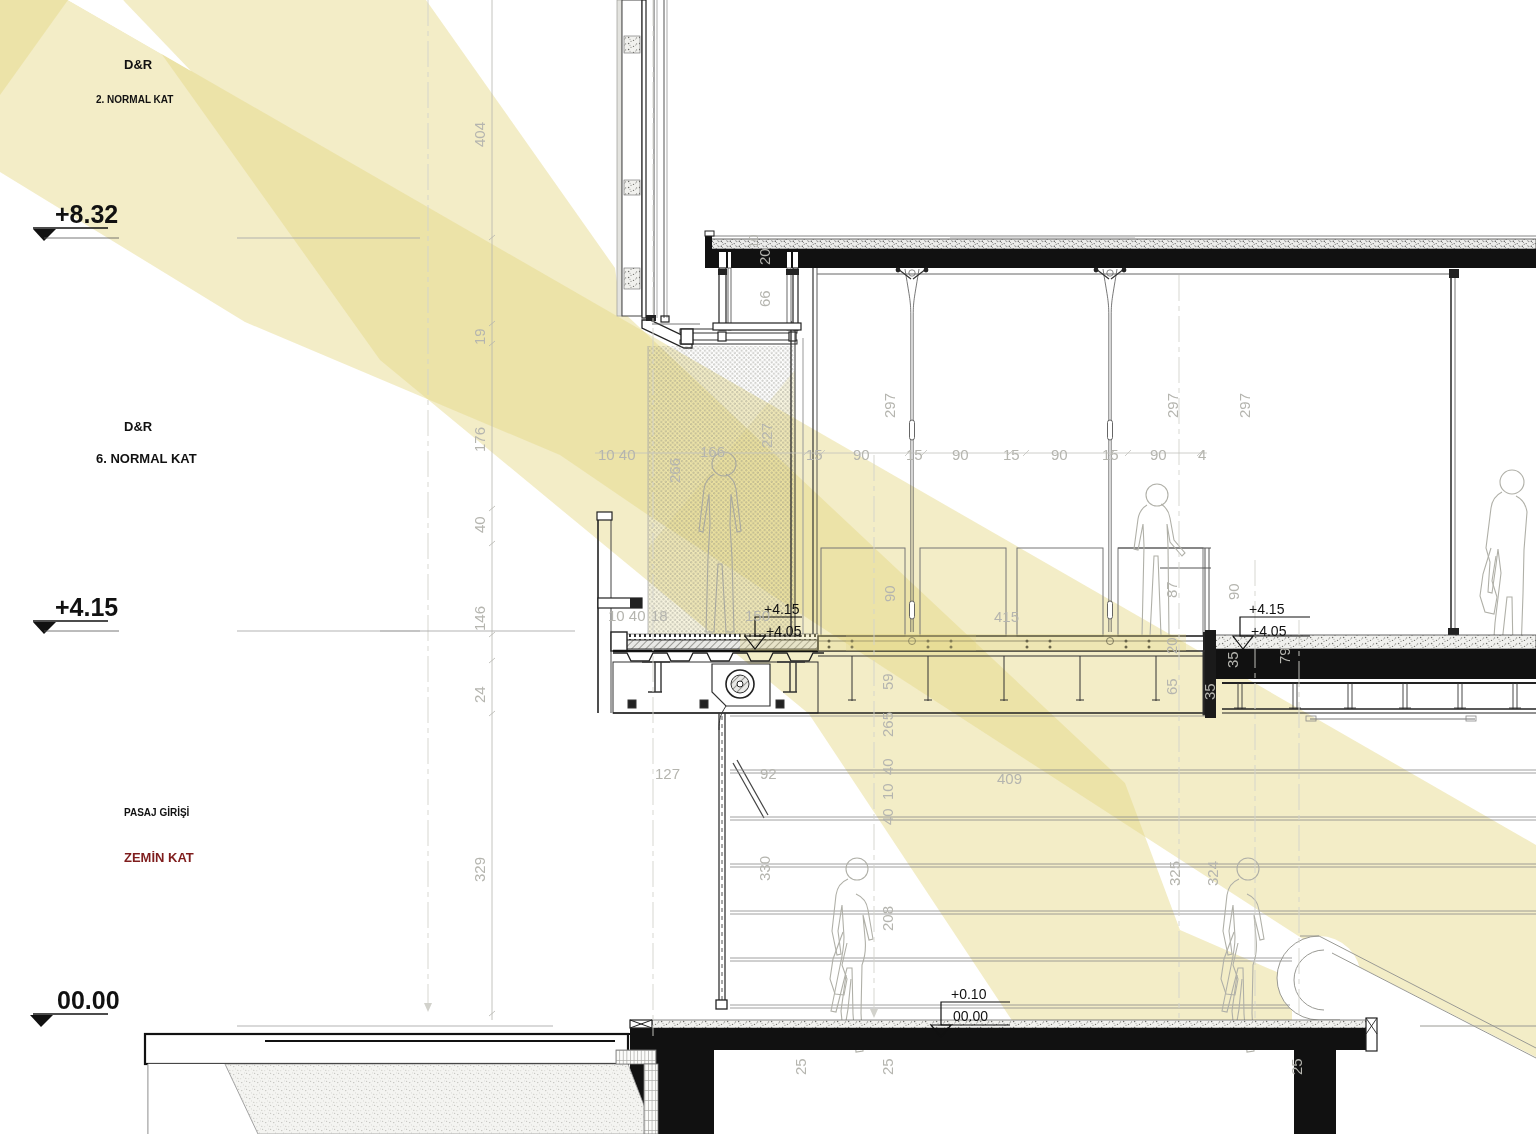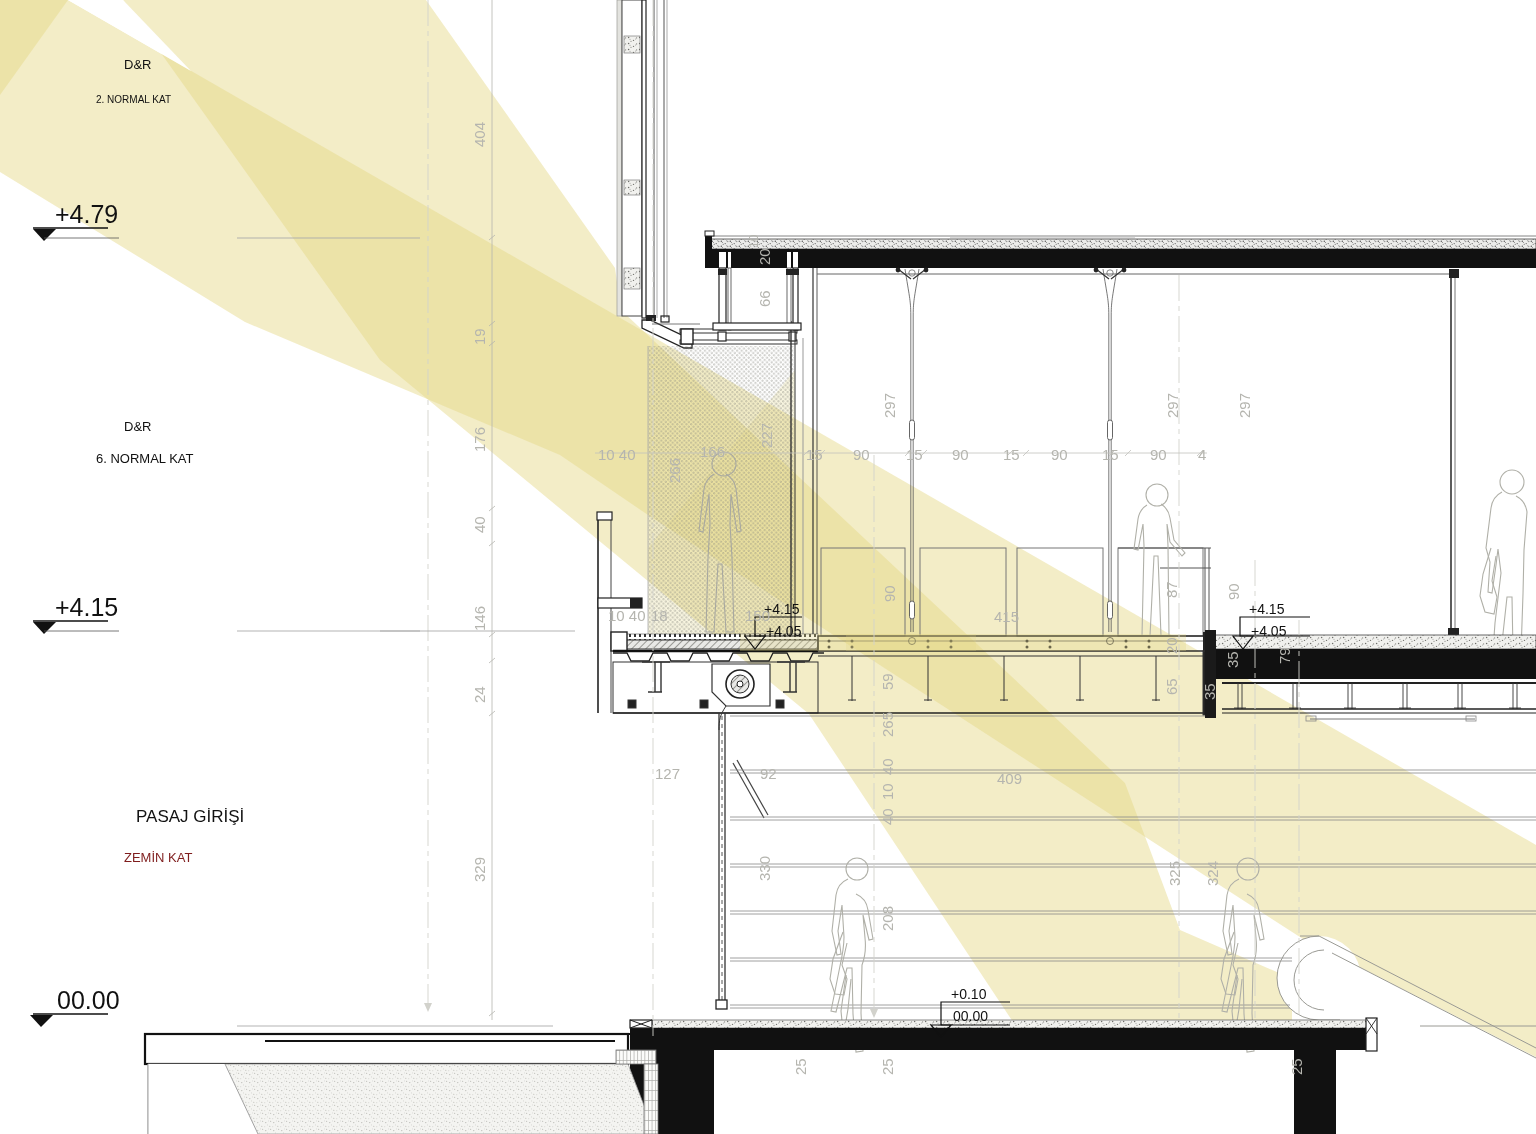--- a/index.html
+++ b/index.html
@@ -393,30 +393,30 @@
 <line x1="595" y1="453" x2="1207" y2="453"></line>
 <path d="M803,456 l6,-6 M819,456 l6,-6 M905,456 l6,-6 M921,456 l6,-6 M1007,456 l6,-6 M1023,456 l6,-6 M1109,456 l6,-6 M1125,456 l6,-6 M1197,456 l6,-6"></path>
 </g>
 
 <g stroke="#b5b5af" stroke-width="0.8">
 <line x1="492" y1="0" x2="492" y2="1020"></line>
 <path d="M489,240 l6,-5 M489,326 l6,-5 M489,346 l6,-5 M489,511 l6,-5 M489,546 l6,-5 M489,637 l6,-5 M489,663 l6,-5 M489,716 l6,-5 M489,1016 l6,-5"></path>
 </g>
 </svg>
 
-<div id="labels" style="position:absolute;left:0;top:0;width:1376px;height:1134px;">
+<div id="labels" style="position:absolute;left:0;top:0;width:1376px;height:1134px;font-weight:bold;">
 
 <div style="position:absolute;left:124px;top:57px;font-size:13px;color:#111;">D&amp;R</div>
 <div style="position:absolute;left:96px;top:94px;font-size:10px;color:#111;">2. NORMAL KAT</div>
 <div style="position:absolute;left:124px;top:419px;font-size:13px;color:#111;">D&amp;R</div>
 <div style="position:absolute;left:96px;top:451px;font-size:13px;color:#111;">6. NORMAL KAT</div>
-<div style="position:absolute;left:124px;top:807px;font-size:17px;color:#111;margin-left:12px;">PASAJ GİRİŞİ</div>
+<div style="position:absolute;left:124px;top:807px;font-size:10px;color:#111;">PASAJ GİRİŞİ</div>
 <div style="position:absolute;left:124px;top:850px;font-size:13px;color:#7f1d1d;">ZEMİN KAT</div>
 
-<div style="position:absolute;left:55px;top:200px;font-size:25px;color:#111;">+4.79</div>
+<div style="position:absolute;left:55px;top:200px;font-size:25px;color:#111;">+8.32</div>
 <div style="position:absolute;left:55px;top:593px;font-size:25px;color:#111;">+4.15</div>
 <div style="position:absolute;left:57px;top:986px;font-size:25px;color:#111;">00.00</div>
 </div>
 <svg width="1536" height="1134" viewBox="0 0 1536 1134" style="position:absolute;left:0;top:0;">
 
 <g>
 <line x1="33" y1="228" x2="108" y2="228" stroke="#111" stroke-width="1.5"></line>
 <polygon points="33,229 56,229 44,241" fill="#111"></polygon>
 <line x1="44" y1="238" x2="119" y2="238" stroke="#555" stroke-width="0.8"></line>
 <line x1="33" y1="621" x2="108" y2="621" stroke="#111" stroke-width="1.5"></line>

